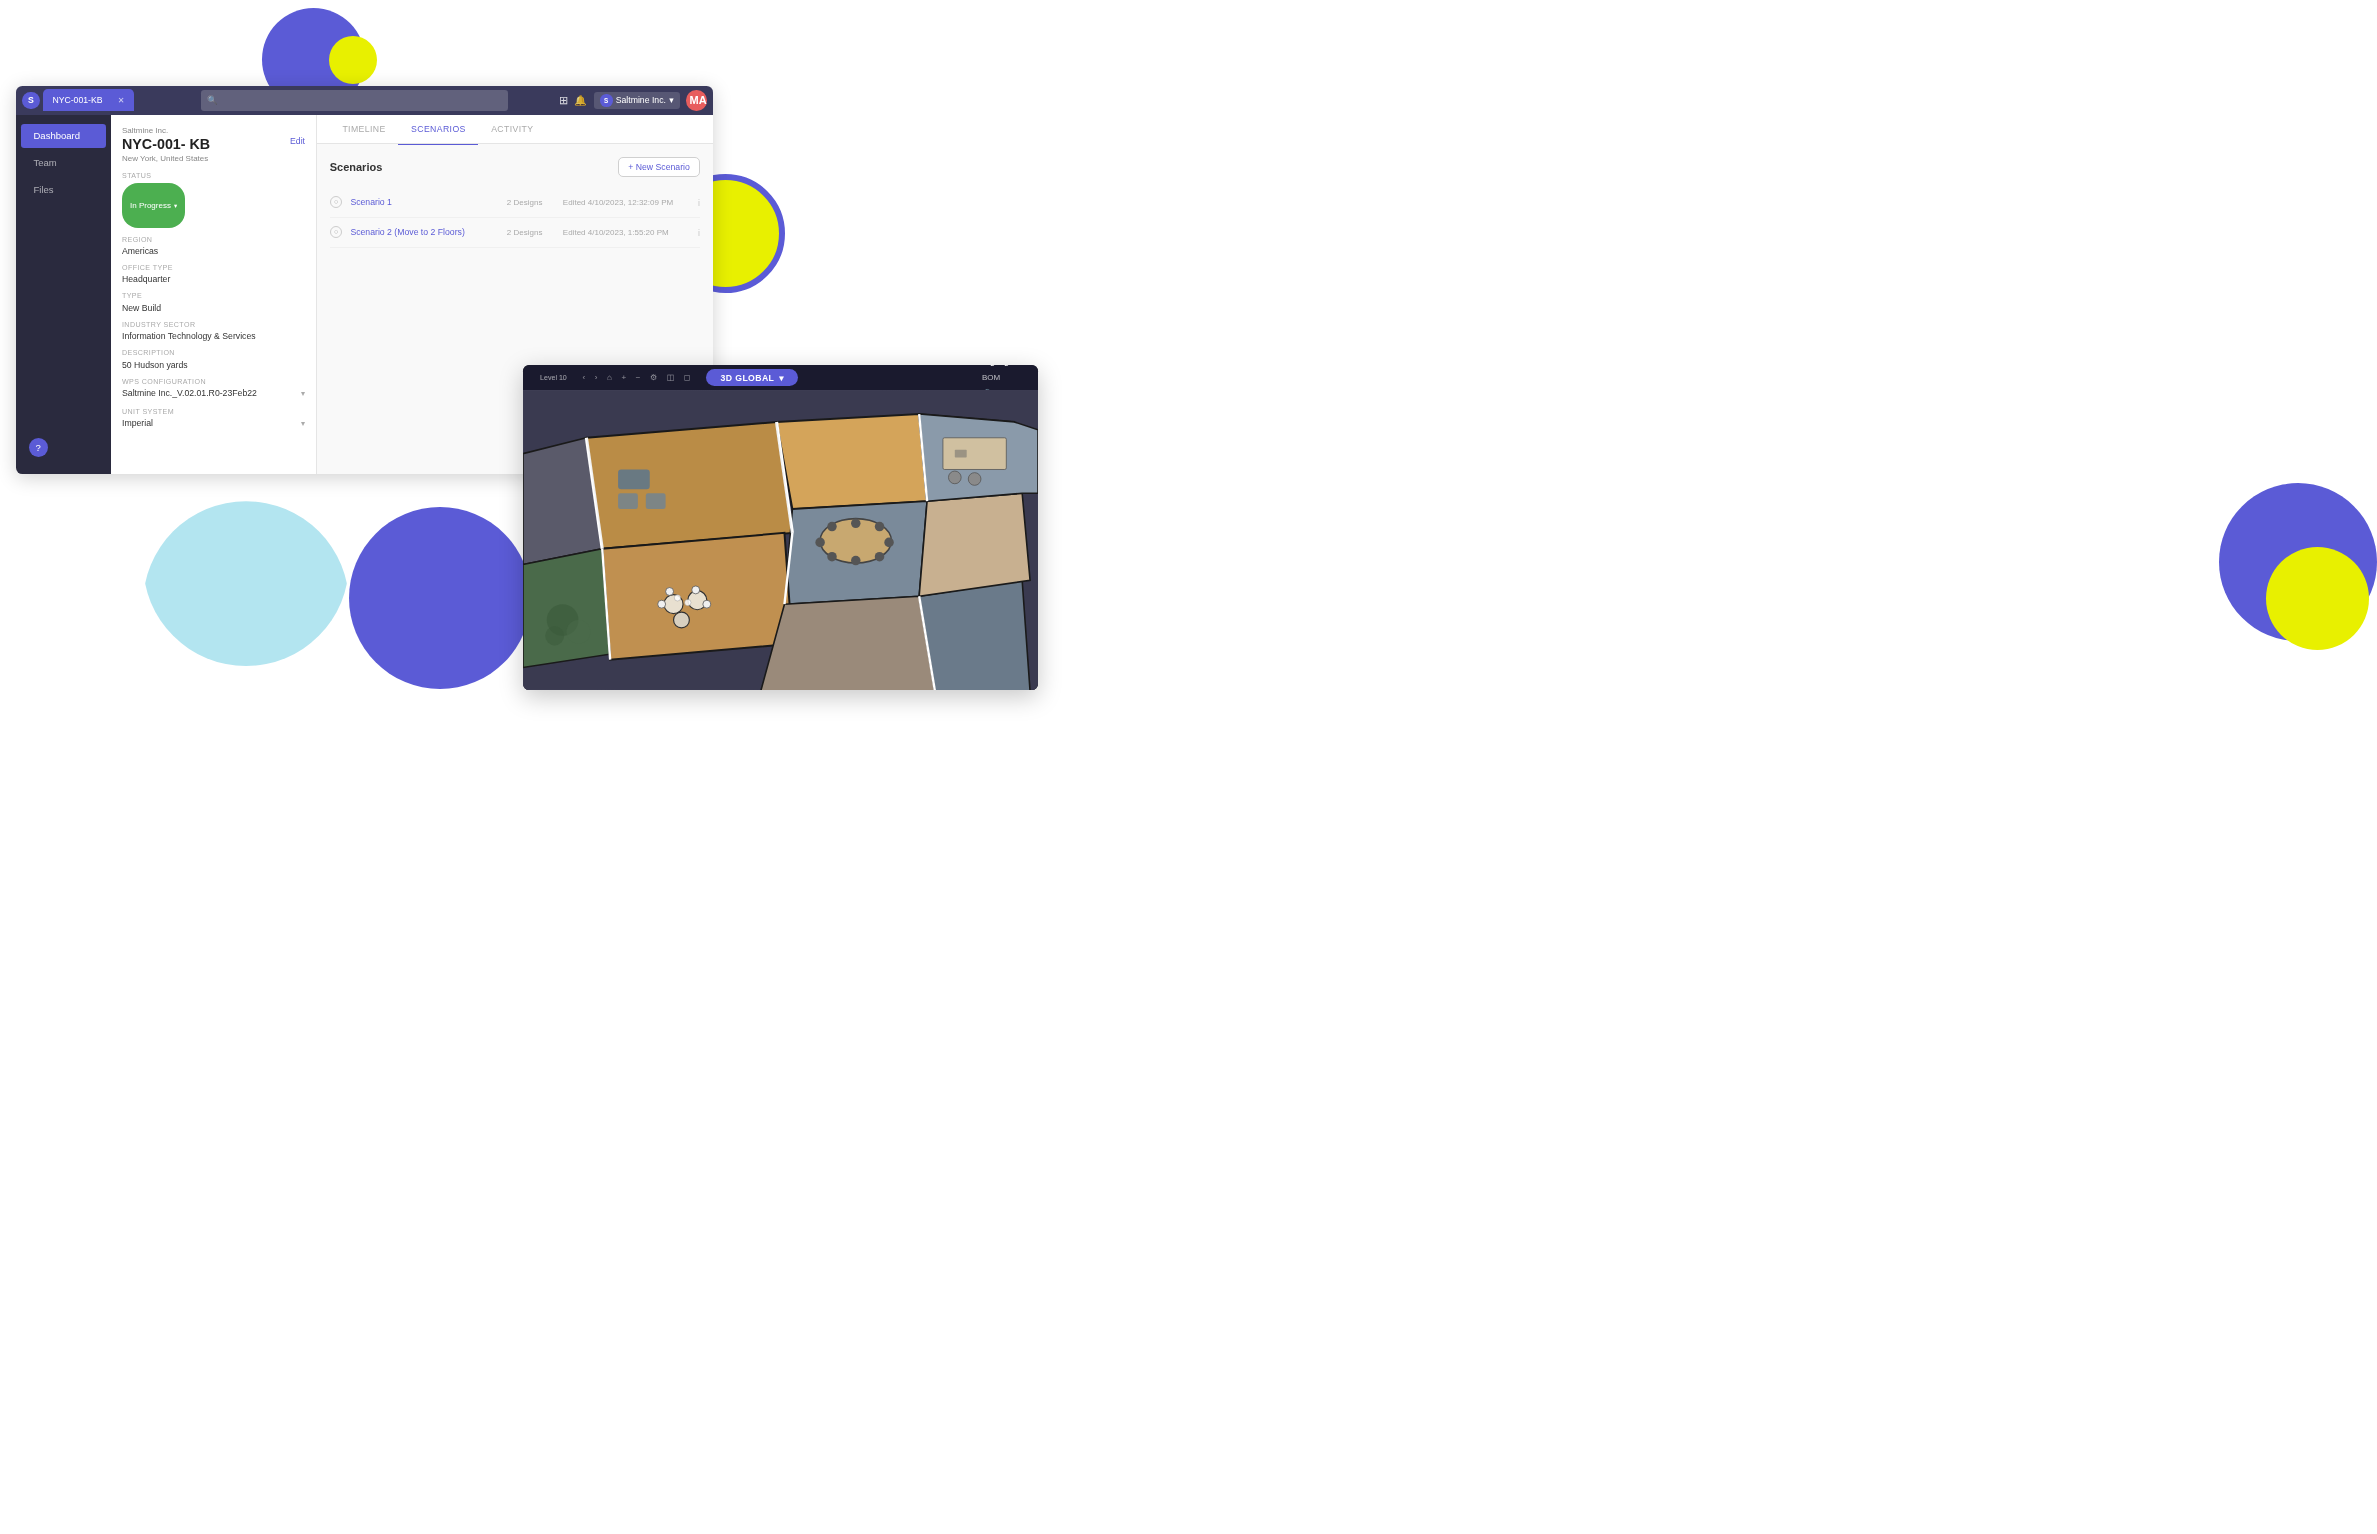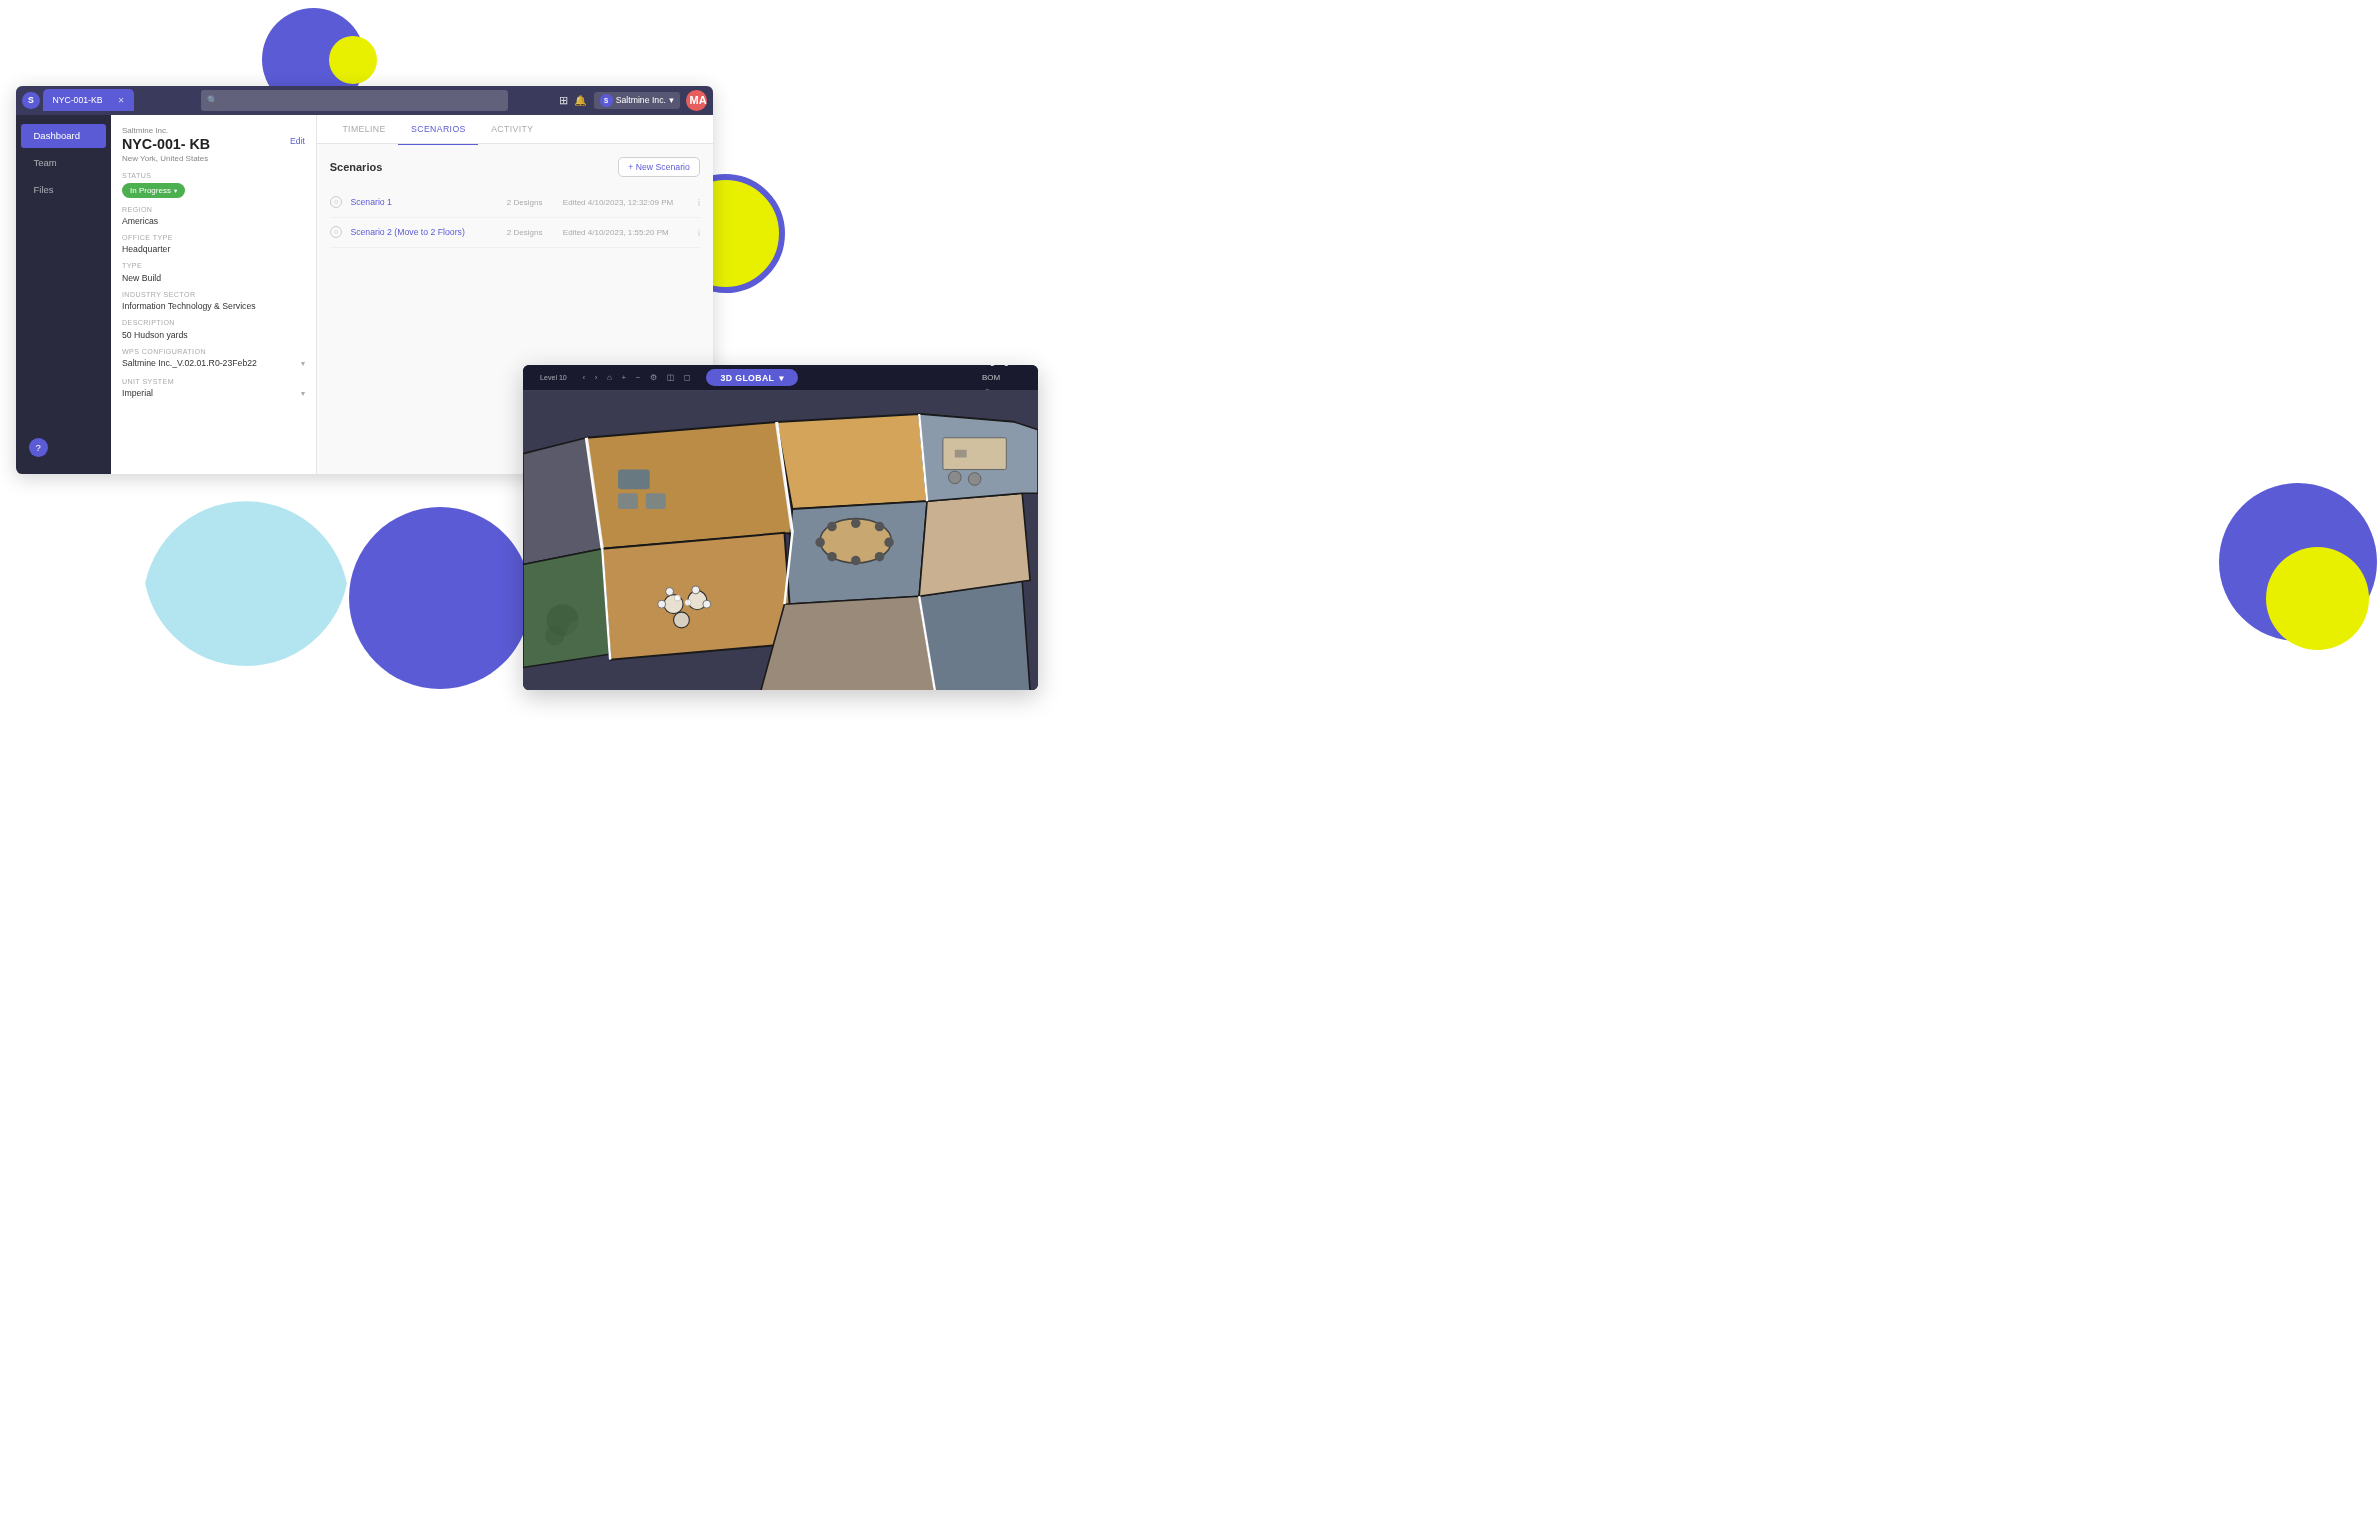--- a/index.html
+++ b/index.html
@@ -246,21 +246,21 @@
       color: #333;
       font-size: 8.7px;
       margin-bottom: 1.6px;
     }
     .status-badge {
       display: inline-flex;
       align-items: center;
       background: #4CAF50;
       color: #fff;
       font-size: 8px;
-      padding: 3px 8px;
+      padding: 18px 8px;
       border-radius: 16px;
       gap: 3.2px;
       cursor: pointer;
     }
     .status-chevron {
       font-size: 6.3px;
     }
     .wps-row {
       display: flex;
       align-items: center;

